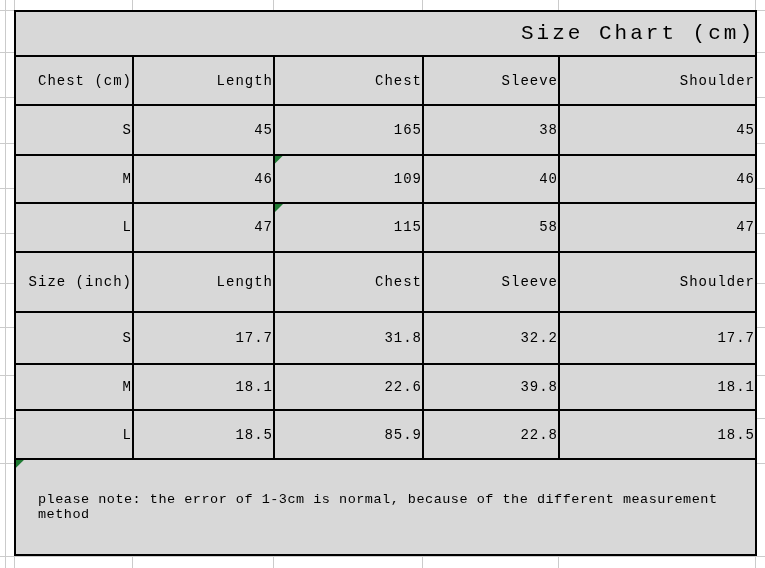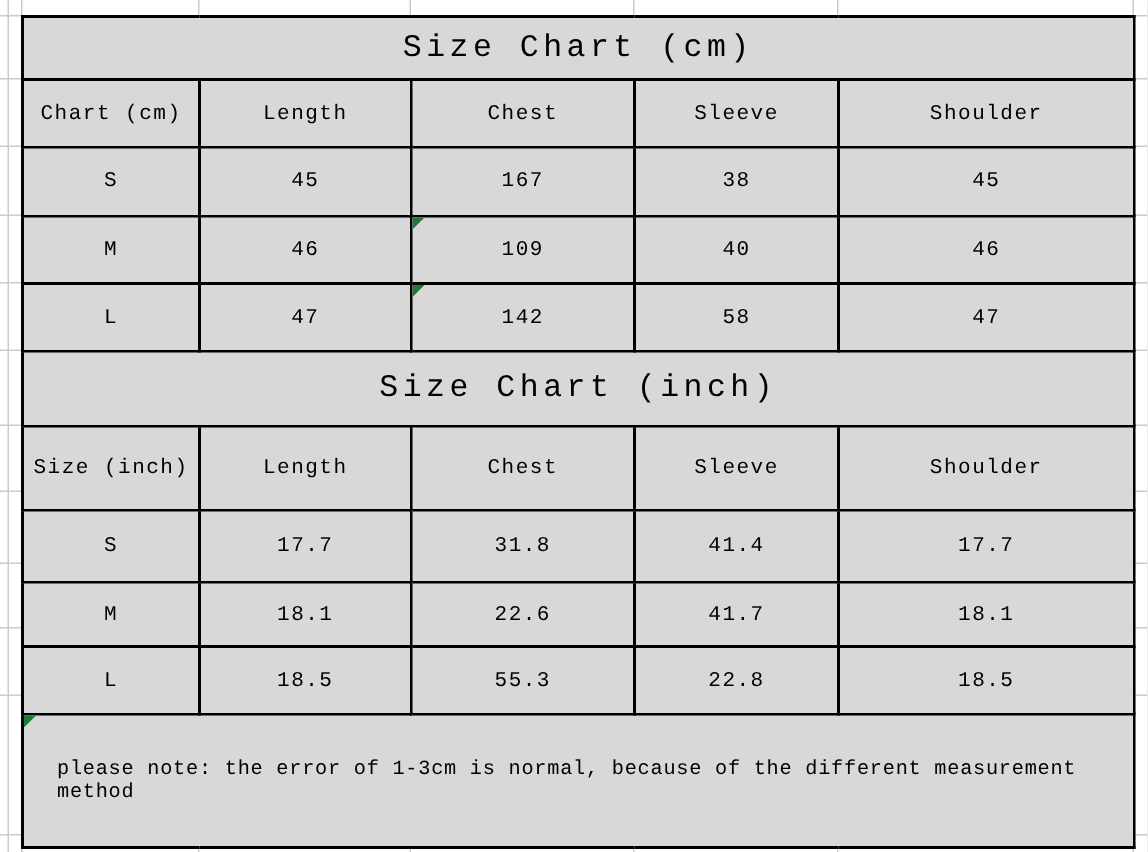--- a/index.html
+++ b/index.html
@@ -20,21 +20,21 @@
   table.sheet{
     position:absolute;left:14px;top:10px;
     width:741px;height:546px;
     border-collapse:collapse;
     table-layout:fixed;
     background:#d8d8d8;
   }
   table.sheet td, table.sheet th{
     border:2px solid #000;
     background:#d8d8d8;
-    text-align:center;
+    text-align:right;
     vertical-align:middle;
     font-size:14px;
     font-weight:normal;
     letter-spacing:1px;
     padding:0;
     position:relative;
     overflow:hidden;
   }
   tr.title-row td{
     font-size:21px;
@@ -86,76 +86,73 @@
       <col style="width:149px">
       <col style="width:136px">
       <col style="width:197px">
   </colgroup>
 
   <tbody>
       <tr class="title-row" style="height:42px">
     <td colspan="5">Size Chart (cm)</td>
   </tr>
   <tr style="height:45px">
-    <td>Chart (cm)</td>
+    <td>Chest (cm)</td>
     <td>Length</td>
     <td>Chest</td>
     <td>Sleeve</td>
     <td>Shoulder</td>
   </tr>
   <tr style="height:46px">
     <td>S</td>
     <td>45</td>
-    <td>167</td>
+    <td>165</td>
     <td>38</td>
     <td>45</td>
   </tr>
   <tr style="height:45px">
     <td>M</td>
     <td>46</td>
     <td><span class="err-tri"></span><span>109</span></td>
     <td>40</td>
     <td>46</td>
   </tr>
   <tr style="height:45px">
     <td>L</td>
     <td>47</td>
-    <td><span class="err-tri"></span><span>142</span></td>
+    <td><span class="err-tri"></span><span>115</span></td>
     <td>58</td>
     <td>47</td>
   </tr>
 
-  <tr class="title-row" style="height:50px">
-    <td colspan="5">Size Chart (inch)</td>
-  </tr>
   <tr style="height:56px">
     <td>Size (inch)</td>
     <td>Length</td>
     <td>Chest</td>
     <td>Sleeve</td>
     <td>Shoulder</td>
   </tr>
   <tr style="height:48px">
     <td>S</td>
     <td>17.7</td>
     <td>31.8</td>
-    <td>41.4</td>
+    <td>32.2</td>
     <td>17.7</td>
   </tr>
   <tr style="height:43px">
     <td>M</td>
     <td>18.1</td>
     <td>22.6</td>
-    <td>41.7</td>
+    <td>39.8</td>
     <td>18.1</td>
   </tr>
   <tr style="height:45px">
     <td>L</td>
     <td>18.5</td>
-    <td>55.3</td>
+    <td>85.9</td>
     <td>22.8</td>
     <td>18.5</td>
   </tr>
 
   <tr class="note-row" style="height:89px">
     <td colspan="5"><span class="err-tri"></span><span>please note: the error of 1-3cm is normal, because of the different measurement method</span></td>
   </tr>
 </tbody>
   </table>
 

